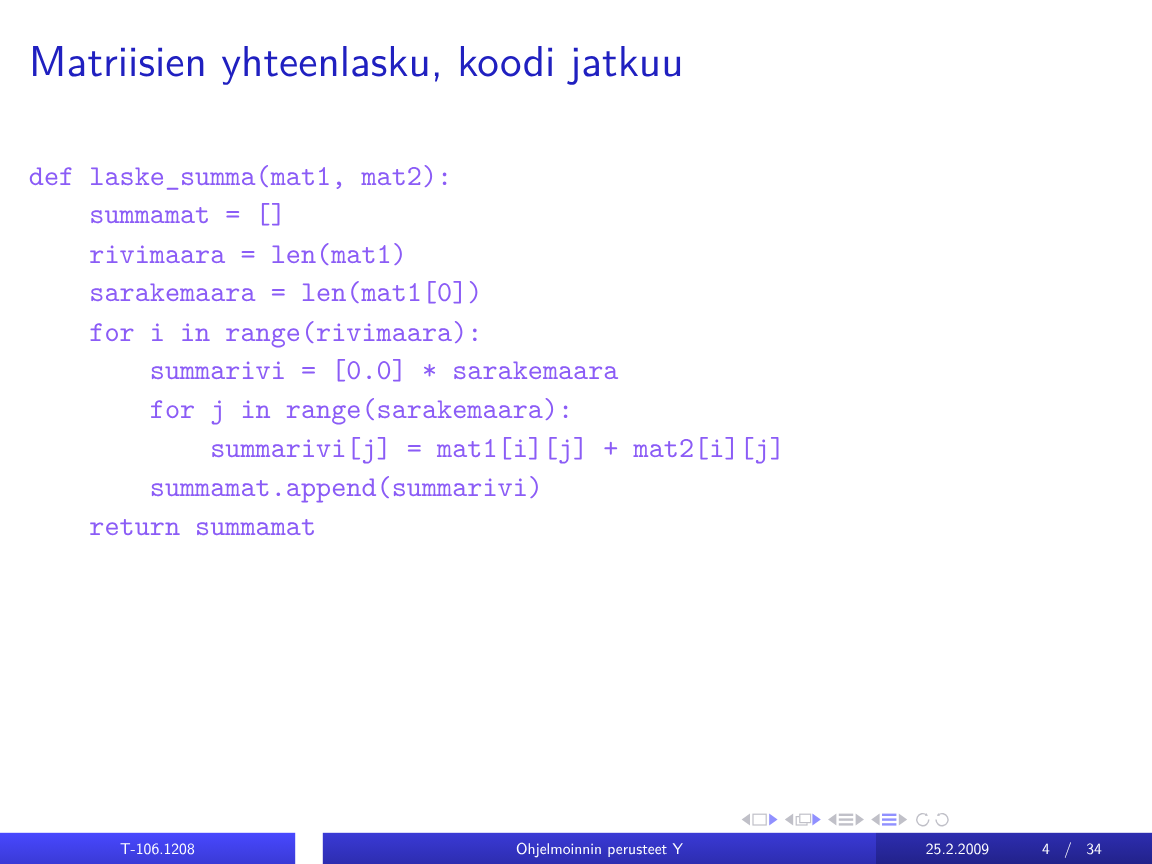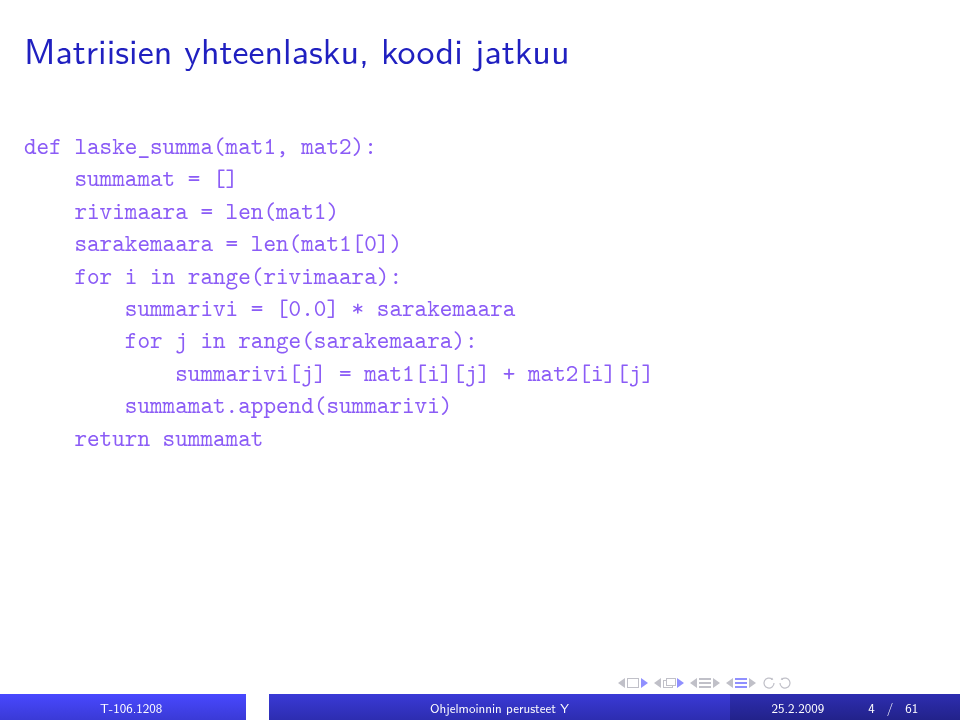--- a/index.html
+++ b/index.html
@@ -172,17 +172,17 @@
       <span>T-106.1208</span>
     </div>
     <div class="seg seg-mid">
       <span>Ohjelmoinnin perusteet Y</span>
     </div>
     <div class="seg seg-right">
       <span>25.2.2009</span>
       <span style="display:inline-block;width:20px;"></span>
       <span>4</span>
         <span> / </span>
-        <span>61</span>
+        <span>34</span>
     </div>
   </div>
 
 </div>
 
 </body></html>

